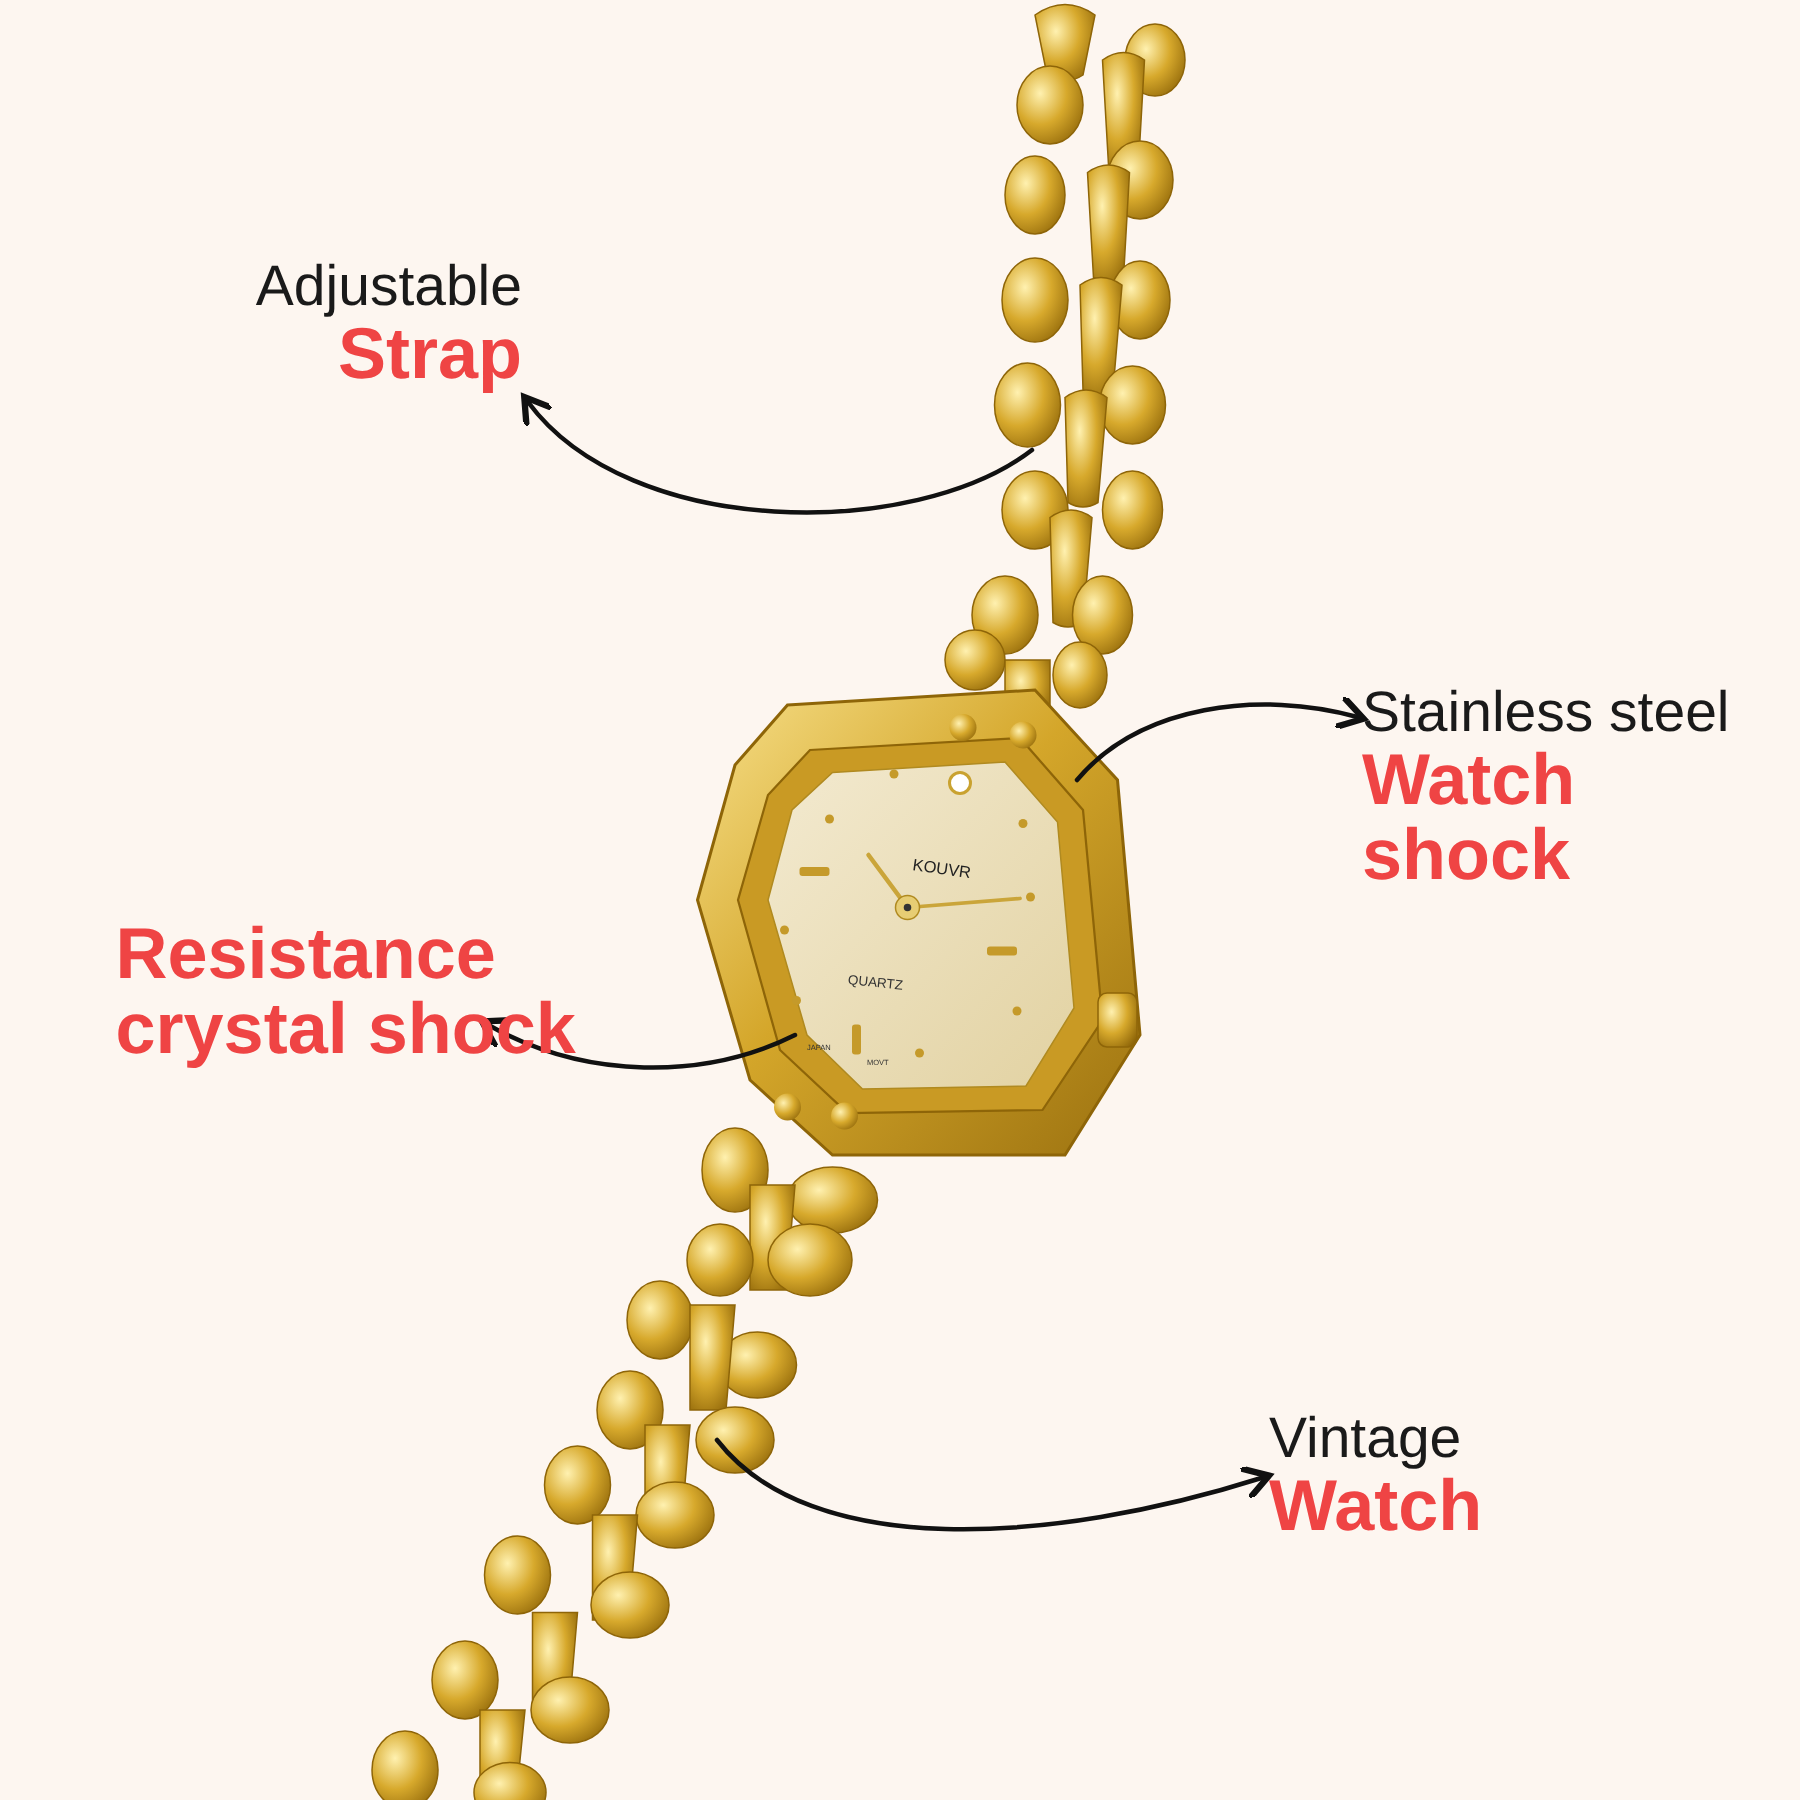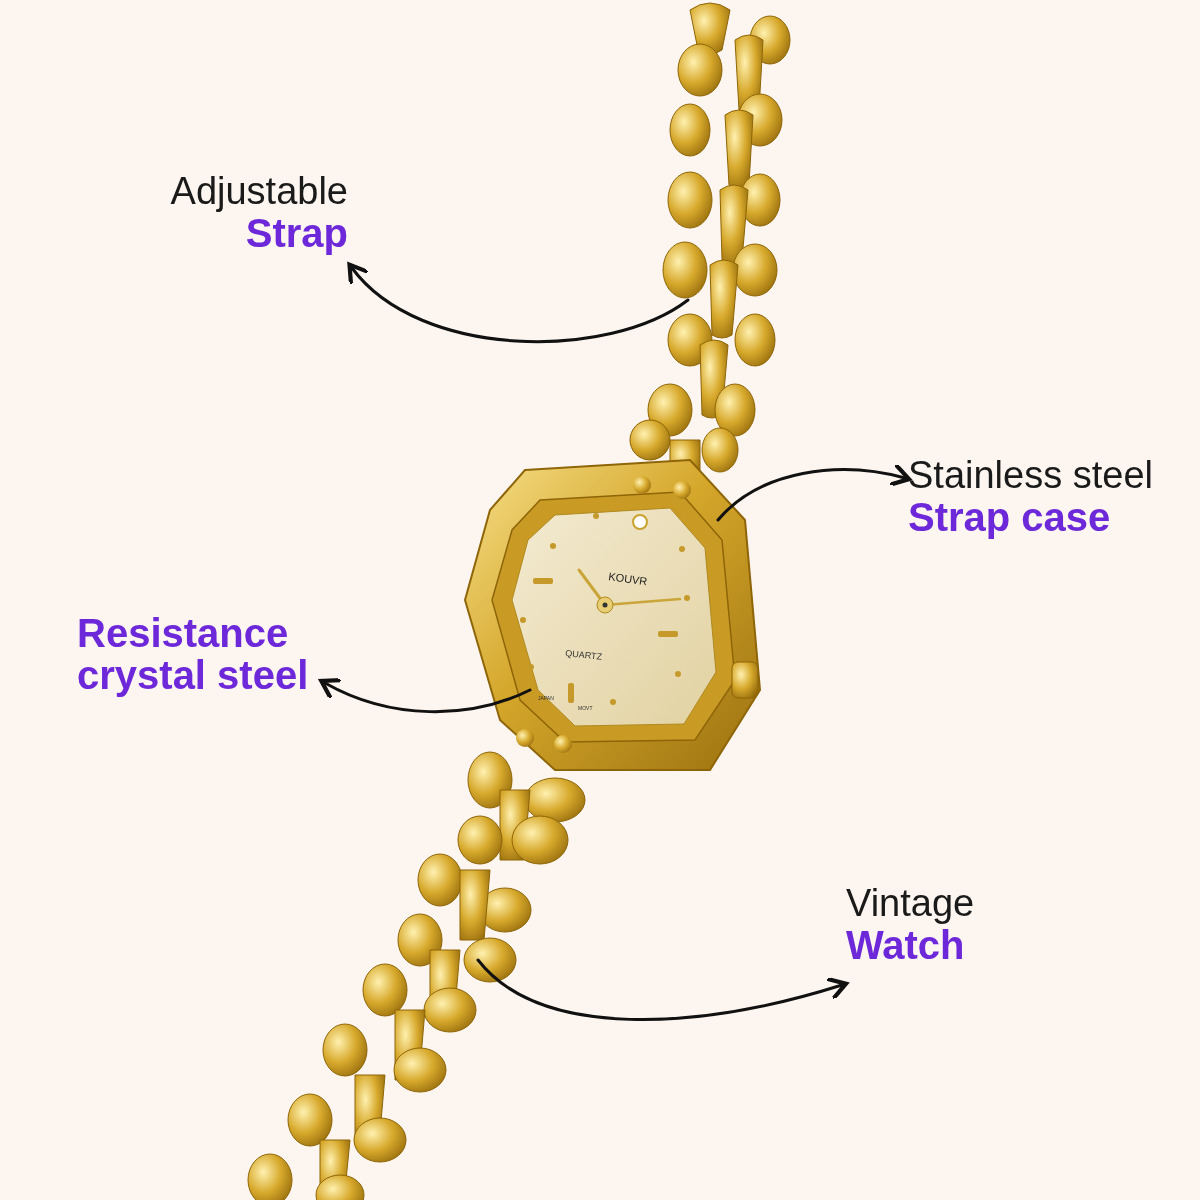--- a/index.html
+++ b/index.html
@@ -1,21 +1,21 @@
 <!DOCTYPE html>
 <html><head>
 <meta charset="utf-8">
 <style>
   html, body { margin:0; padding:0; }
   body { width:1200px; height:1200px; background:#fdf6f0; position:relative; overflow:hidden;
          font-family:"Liberation Sans", sans-serif; color:#111; }
   .canvas { position:absolute; left:0; top:0; width:1200px; height:1200px; }
   .label { position:absolute; line-height:1.05; }
   .label .it { display:block; font-weight:400; font-size:38px; color:#1a1a1a; }
-  .label .bd { display:block; font-weight:700; font-size:40px; color:#6d28d9; }
+  .label .bd { display:block; font-weight:700; font-size:48px; color:#ef4444; }
   .r { text-align:right; }
 </style>
 </head>
 <body>
 
 <svg class="canvas" viewBox="0 0 1200 1200" xmlns="http://www.w3.org/2000/svg">
   <defs>
     <linearGradient id="gold" x1="0" y1="0" x2="1" y2="1">
       <stop offset="0" stop-color="#f7e08a"></stop>
       <stop offset="0.45" stop-color="#d4a62a"></stop>
@@ -133,24 +133,24 @@
   </g>
 </svg>
 
 <div class="label r" style="left:100px; top:172px; width:248px;">
   <span class="it">Adjustable</span>
   <span class="bd">Strap</span>
 </div>
 
 <div class="label" style="left:908px; top:432px;margin-top:24px;">
   <span class="it">Stainless steel</span>
-  <span class="bd">Strap case</span>
+  <span class="bd">Watch shock</span>
 </div>
 
 <div class="label" style="left:77px; top:612px;">
   <span class="bd">Resistance</span>
-  <span class="bd">crystal steel</span>
+  <span class="bd">crystal shock</span>
 </div>
 
-<div class="label" style="left:846px; top:884px;">
+<div class="label" style="left:846px; top:940px;">
   <span class="it">Vintage</span>
   <span class="bd">Watch</span>
 </div>
 
 </body></html>

